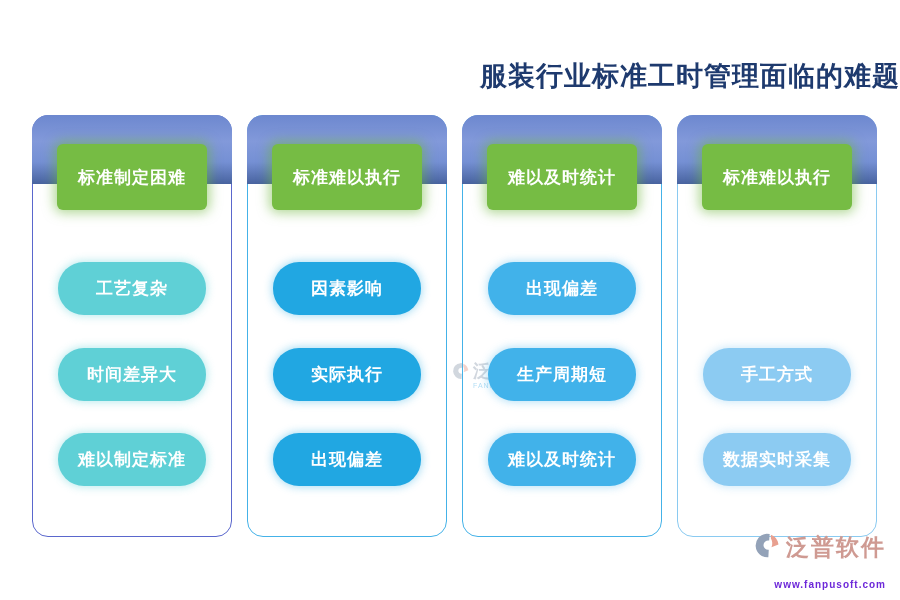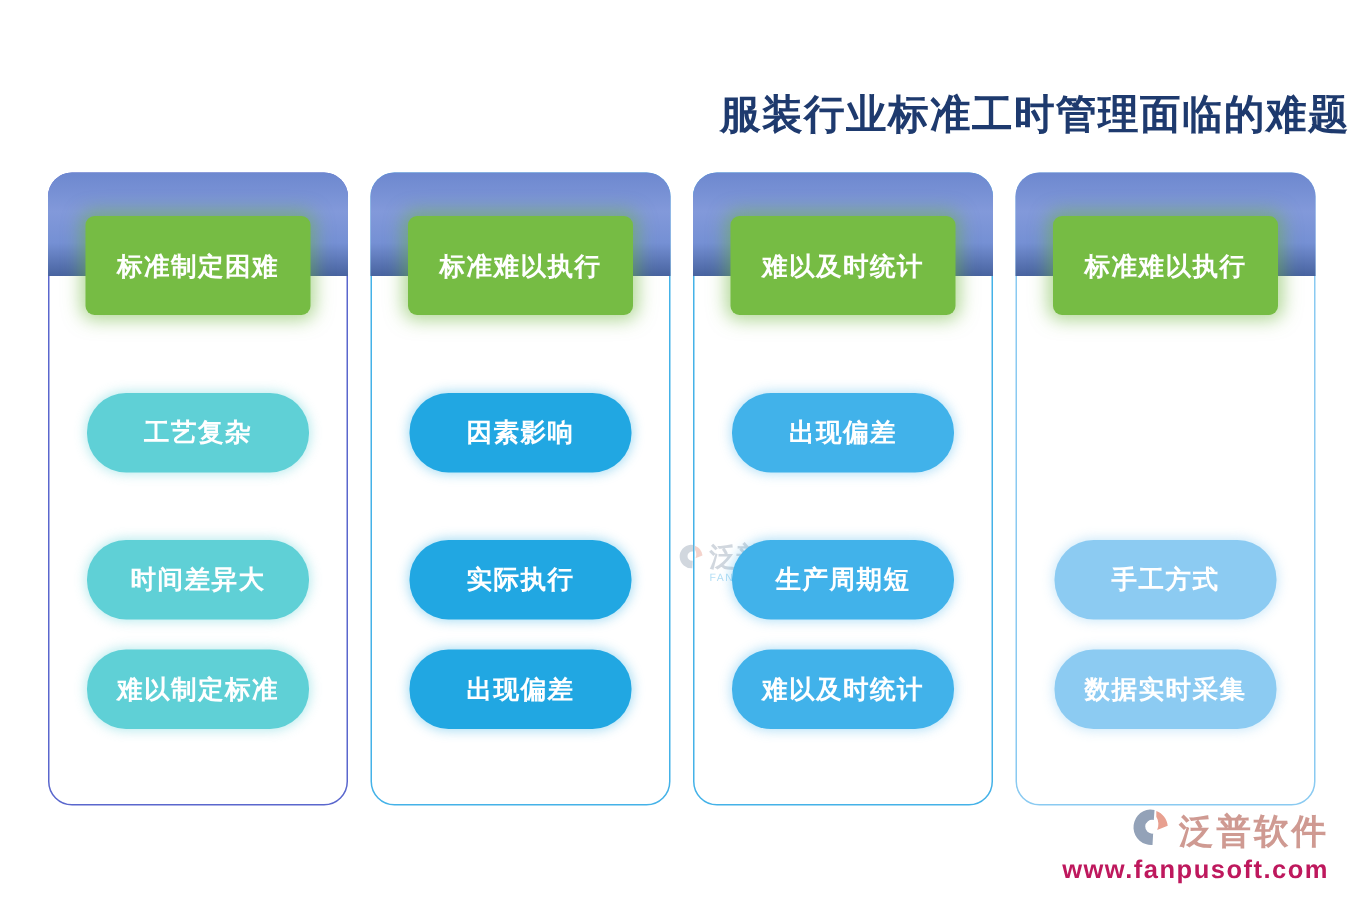--- a/index.html
+++ b/index.html
@@ -27,40 +27,40 @@
     color:#ffffff;font-weight:bold;font-size:17px;letter-spacing:1px;
     display:flex;align-items:center;justify-content:center;z-index:2;
     box-shadow:0 0 12px 3px rgba(112,182,62,0.55);
   }
   .pill{
     position:absolute;left:50%;transform:translateX(-50%);
     width:148px;height:53px;border-radius:26px;color:#ffffff;
     font-weight:bold;font-size:17px;letter-spacing:1px;
     display:flex;align-items:center;justify-content:center;z-index:2;font-family:Liberation Serif, serif;
   }
-  .pill.p1{top:146px}.pill.p2{top:244px}.pill.p3{top:317px}
+  .pill.p1{top:146px}.pill.p2{top:232px}.pill.p3{top:317px}
   .card.c1{border-color:#5a67cd}
   .card.c1 .pill{background:#5fd0d6;box-shadow:0 0 8px 1px rgba(95,208,214,.45)}
   .card.c2{border-color:#44b2e8}
   .card.c2 .pill{background:#21a7e2;box-shadow:0 0 8px 1px rgba(33,167,226,.4)}
   .card.c3{border-color:#44b2e8}
   .card.c3 .pill{background:#41b2ea;box-shadow:0 0 8px 1px rgba(65,178,234,.4)}
   .card.c4{border-color:#8acaf1}
   .card.c4 .pill{background:#8ccbf2;box-shadow:0 0 8px 1px rgba(140,203,242,.45)}
   .watermark{
     position:absolute;left:452px;top:362px;z-index:1;opacity:.45;
     display:flex;align-items:flex-start;gap:3px;
   }
   .watermark .wm-text{display:flex;flex-direction:column;line-height:1;}
   .watermark .wm-name{font-size:18px;font-weight:bold;color:#9aa7b8;}
   .watermark .wm-sub{font-size:7px;color:#56b6e8;letter-spacing:1px;margin-top:2px;}
   .footer{position:absolute;right:14px;bottom:10px;text-align:right;}
   .brand-row{display:flex;align-items:center;justify-content:flex-end;gap:5px;}
   .brand-name{font-size:23px;font-weight:bold;color:#cf9a92;letter-spacing:2px;}
-  .brand-url{font-size:17px;font-weight:bold;color:#be185d;margin-top:0px;letter-spacing:1px;}
+  .brand-url{font-size:10px;font-weight:bold;color:#6d28d9;margin-top:16px;letter-spacing:1px;}
 </style>
 </head>
 <body>
 
 <div class="page-title">服装行业标准工时管理面临的难题</div>
 
 <div class="cards">
 
   <div class="card c1">
     <div class="card-header"></div>

